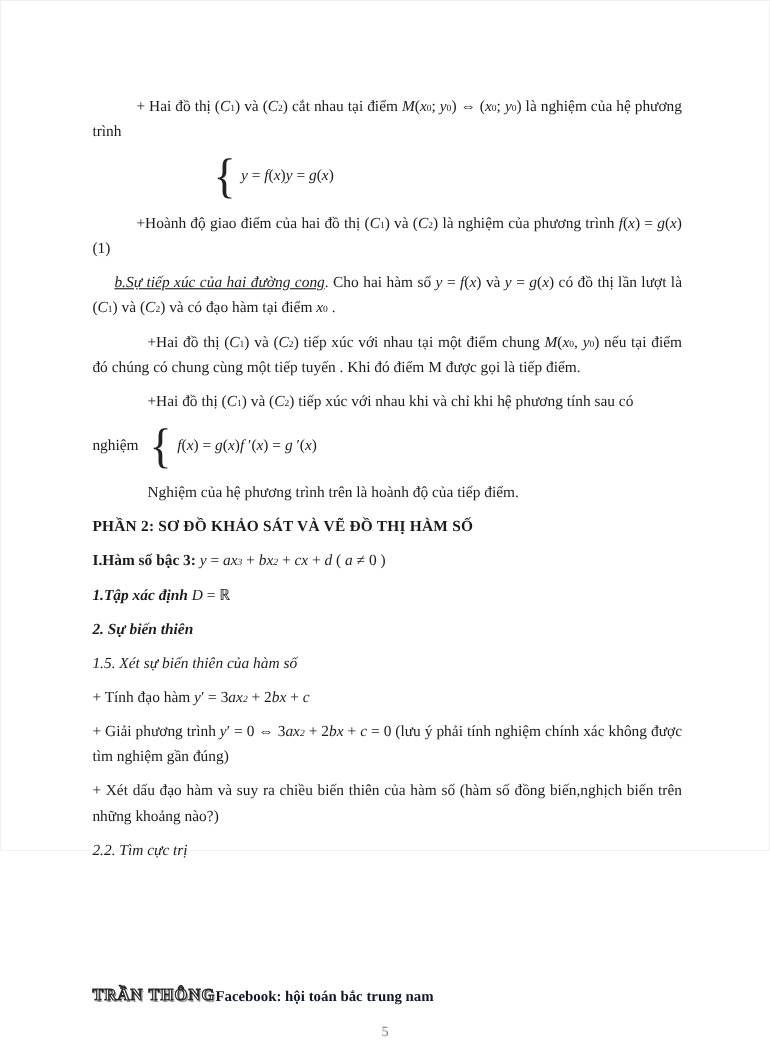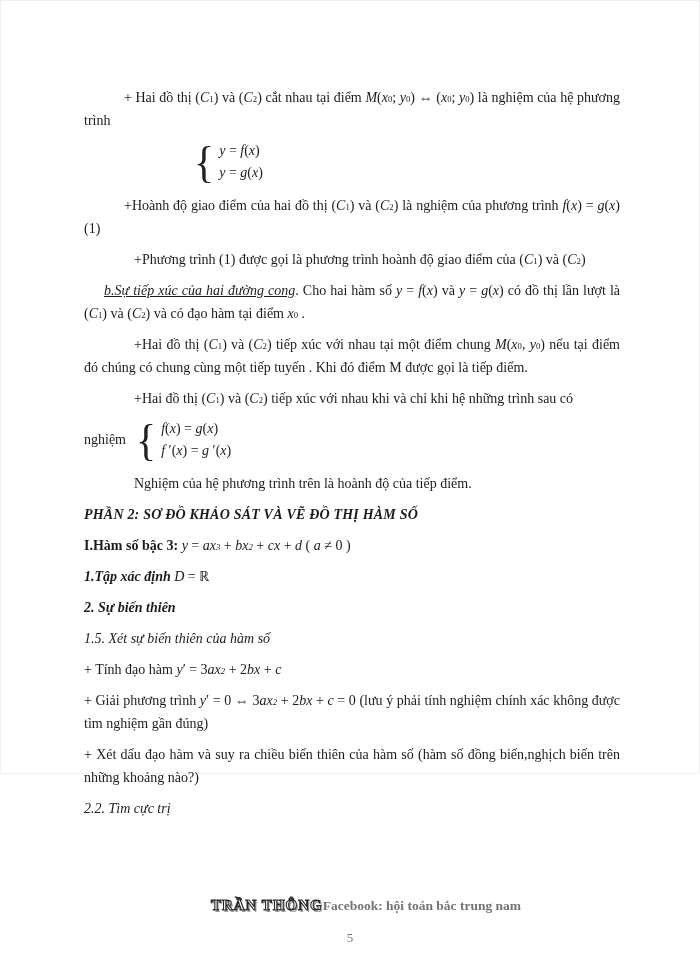--- a/index.html
+++ b/index.html
@@ -21,46 +21,46 @@
     text-align:justify;
   }
   .i{font-style:italic;}
   .b{font-weight:bold;}
   .u{text-decoration:underline;font-style:italic;}
   .sub{font-size:62%;vertical-align:-18%;line-height:0;}
   .sup{font-size:62%;vertical-align:38%;line-height:0;}
   .ind1{text-indent:20px;}
   .ind2{text-indent:40px;}
   .ind3{text-indent:50px;}
-  .heading{text-align:center;font-weight:bold;font-size:15px;margin:4px 0 13px 0;letter-spacing:.2px;font-style:italic;}
+  .heading{text-align:center;font-weight:bold;font-size:15px;margin:4px 0 13px 0;letter-spacing:.2px;}
   .gap-lg{margin-bottom:15px;font-family:Liberation Serif, serif;}
   .system{
     display:flex;align-items:center;margin:0 0 10px 0;
     font-size:14px;line-height:22px;
   }
   .sys-center{margin-left:110px;}
   .sys-label{margin-right:10px;font-family:Liberation Serif, serif;}
   .brace{
     font-size:42px;font-weight:100;line-height:1;
     margin-right:5px;transform:scaleY(1.05);color:#222;
   }
-  .sys-lines{display:flex;flex-direction:column;}
+  .sys-lines{display:flex;flex-direction:row;}
   .sys-line{white-space:nowrap;}
   .footer{
     position:absolute;left:84px;top:897px;width:536px;
-    display:flex;justify-content:center;align-items:center;margin-left:14px;
+    display:flex;justify-content:flex-start;align-items:center;
   }
   .footer-left{
     font-weight:bold;font-size:15px;letter-spacing:1px;
     color:#ffffff;-webkit-text-stroke:1.1px #2a2a2a;
     text-shadow:1.5px 1.5px 0 #9a9a9a;
     font-family:"Liberation Serif", serif;
   }
   .footer-right{
-    font-weight:bold;font-size:13.5px;color:#737373;
+    font-weight:bold;font-size:13.5px;color:#0f172a;
     font-family:"Liberation Serif", serif;
   }
   .page-number{
     position:absolute;top:930px;left:0;width:700px;
     text-align:center;font-size:13px;color:#7a7a7a;
   }
 </style>
 </head>
 <body>
 
@@ -68,24 +68,23 @@
   <div class="content" id="doc-content">
       <p class="ind2"><span>+ Hai đồ thị (</span><span class="i ">C</span><span class="sub ">1</span><span>) và (</span><span class="i ">C</span><span class="sub ">2</span><span>) cắt nhau tại điểm </span><span class="i ">M</span><span>(</span><span class="i ">x</span><span class="sub ">0</span><span>; </span><span class="i ">y</span><span class="sub ">0</span><span>) ⇔ (</span><span class="i ">x</span><span class="sub ">0</span><span>; </span><span class="i ">y</span><span class="sub ">0</span><span>) là nghiệm của hệ phương trình</span></p>
       <div class="system sys-center">
         <span class="brace">{</span>
         <div class="sys-lines">
           <div class="sys-line"><span class="i ">y</span><span> = </span><span class="i ">f</span><span>(</span><span class="i ">x</span><span>)</span></div>
           <div class="sys-line"><span class="i ">y</span><span> = </span><span class="i ">g</span><span>(</span><span class="i ">x</span><span>)</span></div>
         </div>
       </div>
       <p class="ind2"><span>+Hoành độ giao điểm của hai đồ thị (</span><span class="i ">C</span><span class="sub ">1</span><span>) và (</span><span class="i ">C</span><span class="sub ">2</span><span>) là nghiệm của phương trình </span><span class="i ">f</span><span>(</span><span class="i ">x</span><span>) = </span><span class="i ">g</span><span>(</span><span class="i ">x</span><span>)  (1)</span></p>
-      <p class="ind3"><span>+Phương trình (1) được gọi là phương trình hoành độ giao điểm của (</span><span class="i ">C</span><span class="sub ">1</span><span>) và (</span><span class="i ">C</span><span class="sub ">2</span><span>)</span></p>
       <p class="ind1"><span class="u ">b.Sự tiếp xúc của hai đường cong</span><span>. Cho hai hàm số </span><span class="i ">y</span><span> = </span><span class="i ">f</span><span>(</span><span class="i ">x</span><span>) và </span><span class="i ">y</span><span> = </span><span class="i ">g</span><span>(</span><span class="i ">x</span><span>) có đồ thị lần lượt là (</span><span class="i ">C</span><span class="sub ">1</span><span>) và (</span><span class="i ">C</span><span class="sub ">2</span><span>) và có đạo hàm tại điểm </span><span class="i ">x</span><span class="sub ">0</span><span> .</span></p>
       <p class="ind3"><span>+Hai đồ thị (</span><span class="i ">C</span><span class="sub ">1</span><span>) và (</span><span class="i ">C</span><span class="sub ">2</span><span>) tiếp xúc với nhau tại một điểm chung </span><span class="i ">M</span><span>(</span><span class="i ">x</span><span class="sub ">0</span><span>, </span><span class="i ">y</span><span class="sub ">0</span><span>) nếu tại điểm đó chúng có chung cùng một tiếp tuyến . Khi đó điểm M được gọi là tiếp điểm.</span></p>
-      <p class="ind3"><span>+Hai đồ thị (</span><span class="i ">C</span><span class="sub ">1</span><span>) và (</span><span class="i ">C</span><span class="sub ">2</span><span>) tiếp xúc với nhau khi và chỉ khi hệ những trình sau có</span></p>
+      <p class="ind3"><span>+Hai đồ thị (</span><span class="i ">C</span><span class="sub ">1</span><span>) và (</span><span class="i ">C</span><span class="sub ">2</span><span>) tiếp xúc với nhau khi và chỉ khi hệ phương tính sau có</span></p>
       <div class="system ">
         <span class="sys-label">nghiệm</span>
         <span class="brace">{</span>
         <div class="sys-lines">
           <div class="sys-line"><span class="i ">f</span><span>(</span><span class="i ">x</span><span>) = </span><span class="i ">g</span><span>(</span><span class="i ">x</span><span>)</span></div>
           <div class="sys-line"><span class="i ">f</span><span> ′(</span><span class="i ">x</span><span>) = </span><span class="i ">g</span><span> ′(</span><span class="i ">x</span><span>)</span></div>
         </div>
       </div>
       <p class="ind3"><span>Nghiệm của hệ phương trình trên là hoành độ của tiếp điểm.</span></p>
       <p class="heading"><span class="b ">PHẦN 2: SƠ ĐỒ KHẢO SÁT VÀ VẼ ĐỒ THỊ HÀM SỐ</span></p>

